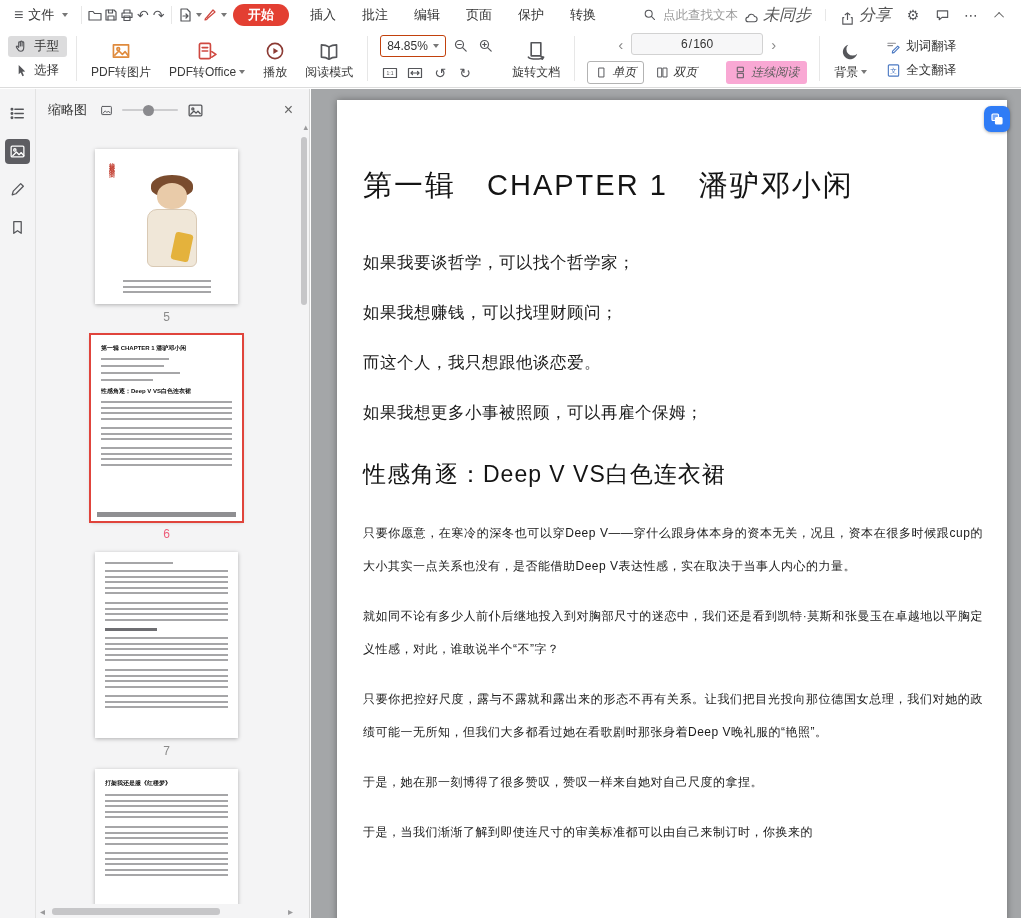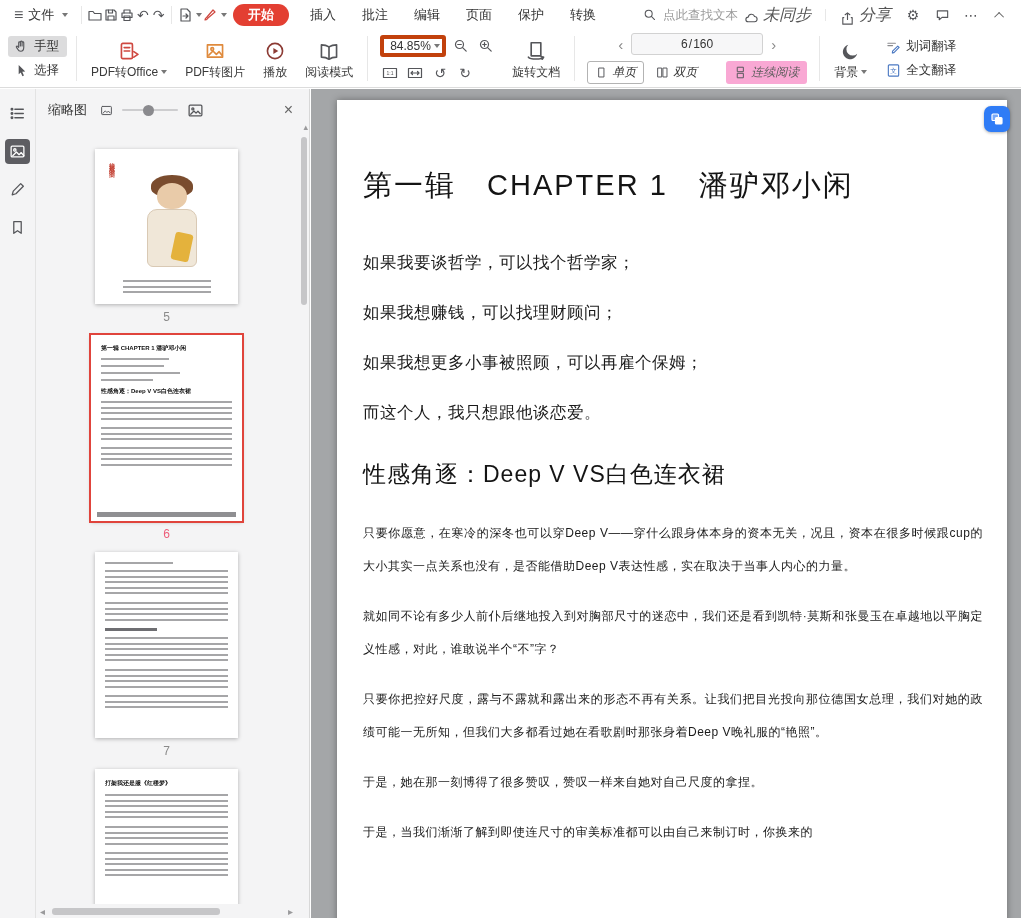--- a/index.html
+++ b/index.html
@@ -33,21 +33,21 @@
   
   .ribbon { position:absolute; top:30px; left:0; right:0; height:58px; display:flex; align-items:stretch; background:#fff; border-bottom:1px solid #dcdcdc; overflow:hidden; padding-left:4px; white-space:nowrap; }
   .ribbon > * { flex-shrink:0; }
   .rb-stack { display:flex; flex-direction:column; justify-content:center; gap:3px; padding:0 4px; }
   .rb-small { display:flex; align-items:center; gap:5px; font-size:12.5px; color:#333; padding:2px 8px 2px 6px; border-radius:3px;justify-content:space-between; }
   .rb-small.active { background:#dcdcdd; }
   .rb-big { display:flex; flex-direction:column; align-items:center; justify-content:center; gap:4px; padding:0 9px; font-size:12px; color:#3a3a3a; }
   .rb-big .lab { display:flex; align-items:center; line-height:1; }
   .rb-col { display:flex; flex-direction:column; justify-content:center; gap:6px; padding:0 7px; }
   .zoom-row { display:flex; align-items:center; gap:5px; }
-  .zoom-box { display:flex; align-items:center; justify-content:space-between; width:66px; height:22px; border:4px solid #c2410c; border-radius:3px; font-size:12px; color:#333; padding:0 6px; background:#fff; }
+  .zoom-box { display:flex; align-items:center; justify-content:space-between; width:66px; height:22px; border:1px solid #c2410c; border-radius:3px; font-size:12px; color:#333; padding:0 6px; background:#fff; }
   .mini { width:20px; height:20px; display:flex; align-items:center; justify-content:center; color:#55565a; font-size:14px; border-radius:3px; }
   .pn-row { display:flex; align-items:center; gap:5px; justify-content:center; }
   .pn-box { width:132px; height:22px; border:1px solid #d2d2d2; background:#f7f7f8; border-radius:3px; display:flex; align-items:center; justify-content:center; font-size:12px; color:#333; gap:1px; }
   .pn-arrow { color:#888; font-size:15px; padding:0 3px; line-height:1; }
   .vm-row { display:flex; align-items:center; gap:4px; }
   .vm-btn { display:flex; align-items:center; gap:4px; font-size:12px; color:#333; padding:2px 7px; border:1px solid transparent; border-radius:3px;font-style:italic; }
   .vm-btn.outlined { border-color:#b3b3b3; background:#fff; }
   .vm-btn.pressed { background:#f9a8d4; color:#5c5c5c;margin-left:17px; }
 
   
@@ -204,38 +204,38 @@
       <div class="rb-small">
         <svg class="i" width="15" height="15" viewBox="0 0 16 16">
             <path d="M5 2l7 7-3.2.4 1.8 3.8-1.6.8-1.8-3.9L5 12z" style="fill:#55565a;stroke:none"></path>
           </svg>
         <span>选择</span>
       </div>
     </div>
     <div class="vdiv"></div>
 
     <div class="rb-big">
+      <svg class="i orange" width="22" height="22" viewBox="0 0 16 16">
+          <rect x="2.5" y="3.5" width="11" height="9"></rect>
+          <circle cx="6" cy="6.5" r="1"></circle>
+          <path d="M3.5 11l3-3 2.5 2.5L11 8.5l2 2.5"></path>
+        </svg>
+      <span class="lab">
+          <span>PDF转图片</span>
+        </span>
+    </div>
+    <div class="rb-big">
       <svg class="i red" width="22" height="22" viewBox="0 0 16 16">
           <rect x="2.5" y="2.5" width="8" height="11" rx="1"></rect>
           <path d="M4.5 5.5h4M4.5 8h4"></path>
           <path d="M11.5 8.5l3 2-3 2"></path>
         </svg>
       <span class="lab">
           <span>PDF转Office</span>
           <span class="caret"></span>
-        </span>
-    </div>
-    <div class="rb-big">
-      <svg class="i orange" width="22" height="22" viewBox="0 0 16 16">
-          <rect x="2.5" y="3.5" width="11" height="9"></rect>
-          <circle cx="6" cy="6.5" r="1"></circle>
-          <path d="M3.5 11l3-3 2.5 2.5L11 8.5l2 2.5"></path>
-        </svg>
-      <span class="lab">
-          <span>PDF转图片</span>
         </span>
     </div>
     <div class="rb-big">
       <svg class="i maroon" width="22" height="22" viewBox="0 0 16 16">
           <circle cx="8" cy="8" r="5.5"></circle>
           <path d="M6.8 5.8v4.4L10.4 8z" style="fill:#8c3b34;stroke:none"></path>
         </svg>
       <span class="lab">
           <span>播放</span>
         </span>
@@ -465,22 +465,22 @@
       <div class="tp-hthumb"></div>
       <span class="tp-harrow" style="right:16px">▸</span>
     </div>
   </div>
 
   <div class="docarea">
     <div class="page">
       <h1 class="pg-title">第一辑　CHAPTER 1　潘驴邓小闲</h1>
       <p class="pg-line">如果我要谈哲学，可以找个哲学家；</p>
       <p class="pg-line">如果我想赚钱，可以找理财顾问；</p>
+      <p class="pg-line">而这个人，我只想跟他谈恋爱。</p>
       <p class="pg-line">如果我想更多小事被照顾，可以再雇个保姆；</p>
-      <p class="pg-line">而这个人，我只想跟他谈恋爱。</p>
       <h2 class="pg-h2">性感角逐：Deep V VS白色连衣裙</h2>
       <p class="pg-p">只要你愿意，在寒冷的深冬也可以穿Deep V——穿什么跟身体本身的资本无关，况且，资本在很多时候跟cup的大小其实一点关系也没有，是否能借助Deep V表达性感，实在取决于当事人内心的力量。</p>
       <p class="pg-p">就如同不论有多少人前仆后继地投入到对胸部尺寸的迷恋中，我们还是看到凯特·莫斯和张曼玉在卓越地以平胸定义性感，对此，谁敢说半个“不”字？</p>
       <p class="pg-p">只要你把控好尺度，露与不露就和露出来的形态不再有关系。让我们把目光投向那位德国女总理，我们对她的政绩可能一无所知，但我们大多都看过她在看歌剧时那张身着Deep V晚礼服的“艳照”。</p>
       <p class="pg-p">于是，她在那一刻博得了很多赞叹，赞叹一样来自她对自己尺度的拿捏。</p>
       <p class="pg-p">于是，当我们渐渐了解到即使连尺寸的审美标准都可以由自己来制订时，你换来的</p>
     </div>
     <div class="float-widget">
       <svg class="i white" width="16" height="16" viewBox="0 0 16 16">
           <rect x="3" y="3" width="6.5" height="6.5" rx="1" style="fill:rgba(255,255,255,.35);stroke:#fff"></rect>

